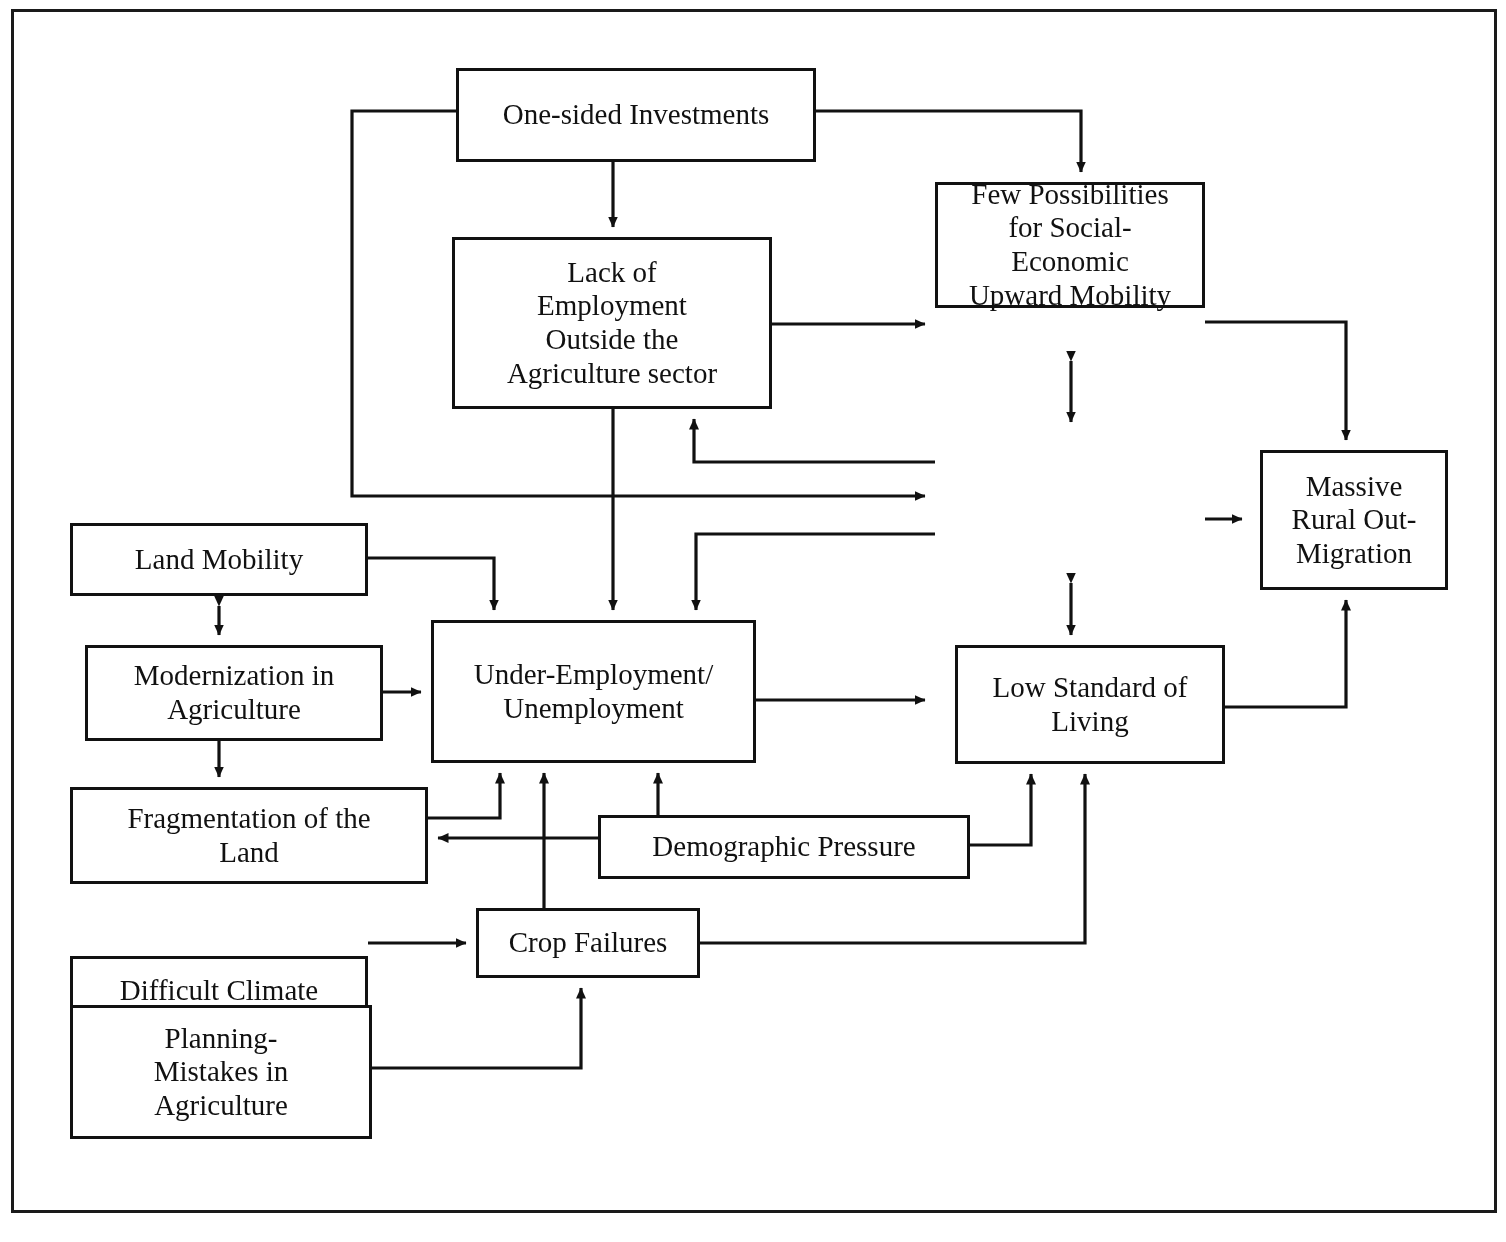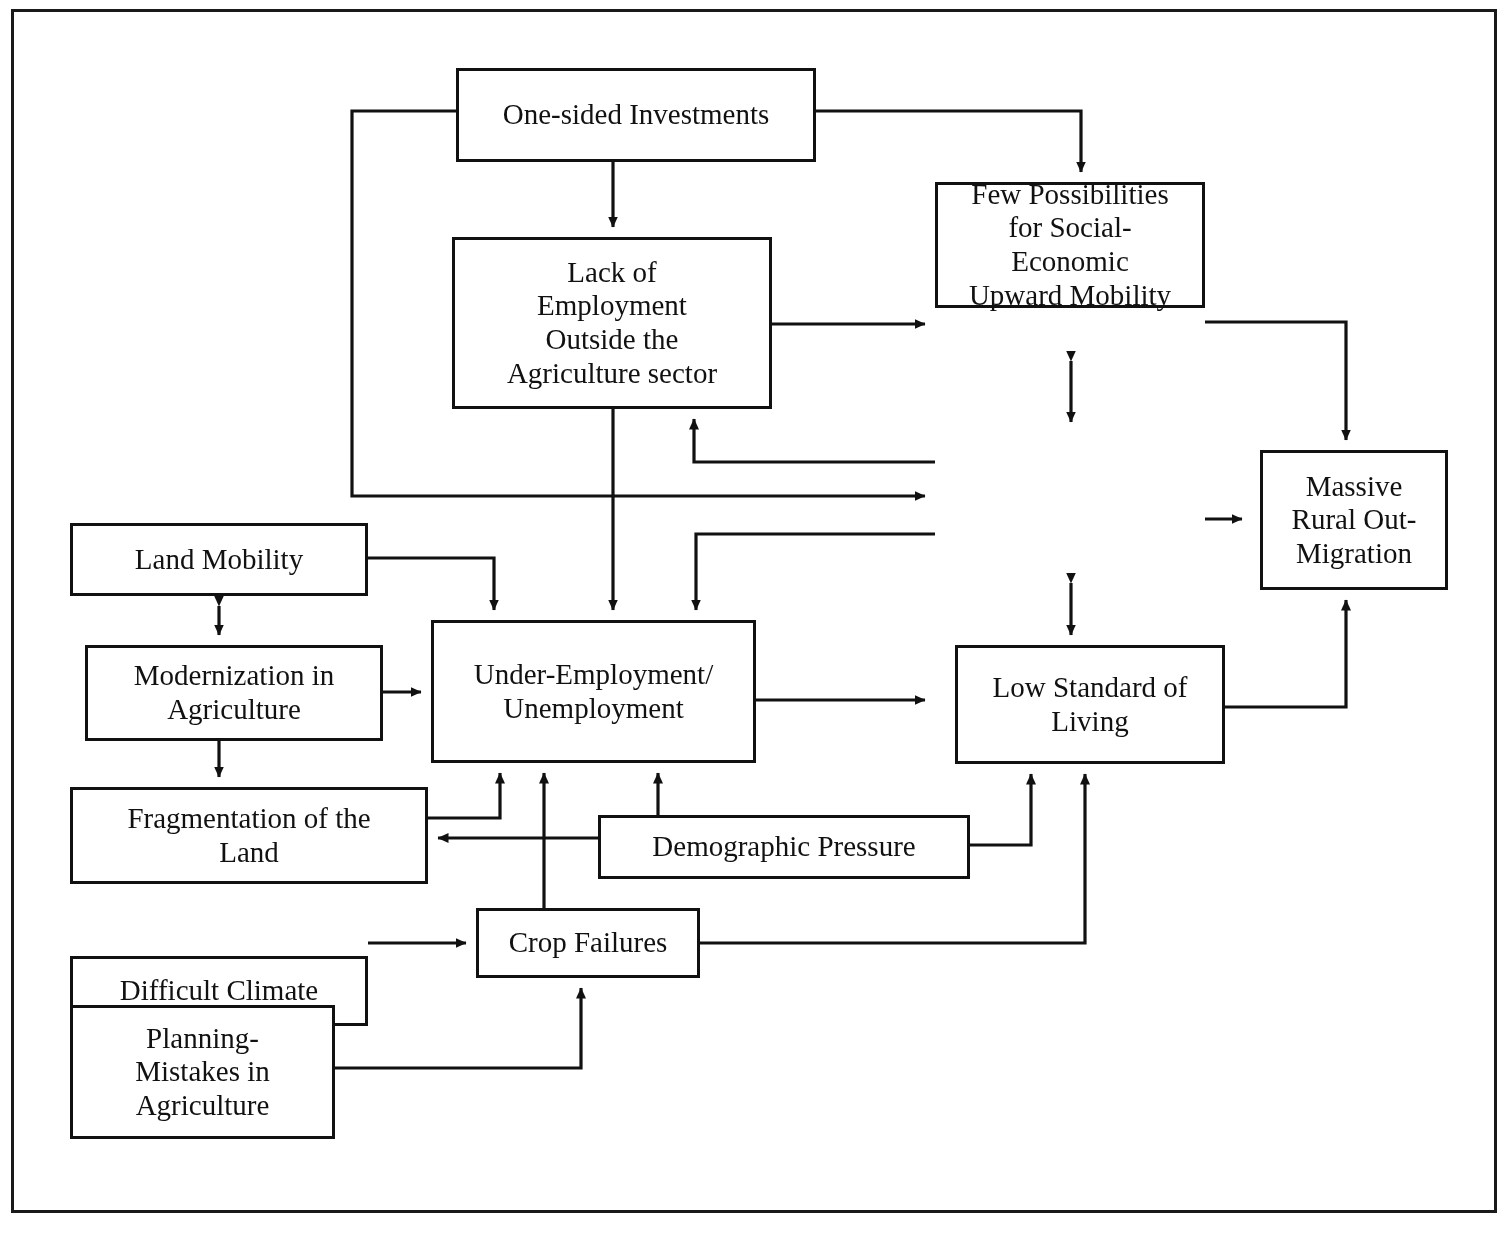--- a/index.html
+++ b/index.html
@@ -123,18 +123,18 @@
     </div>
   <div class="node" style="left: 598px; top: 815px; width: 372px; height: 64px; font-family: Liberation Serif, serif;">
       <span>Demographic Pressure</span>
     </div>
   <div class="node" style="left: 70px; top: 956px; width: 298px; height: 70px;">
       <span>Difficult Climate</span>
     </div>
   <div class="node" style="left: 476px; top: 908px; width: 224px; height: 70px; justify-content: center;">
       <span>Crop Failures</span>
     </div>
-  <div class="node" style="left: 70px; top: 1005px; width: 265px; height: 134px;">
+  <div class="node" style="left: 70px; top: 1005px; width: 302px; height: 134px;">
       <span>Planning-
 Mistakes in
 Agriculture</span>
     </div>
 </div>
 
 </body></html>

